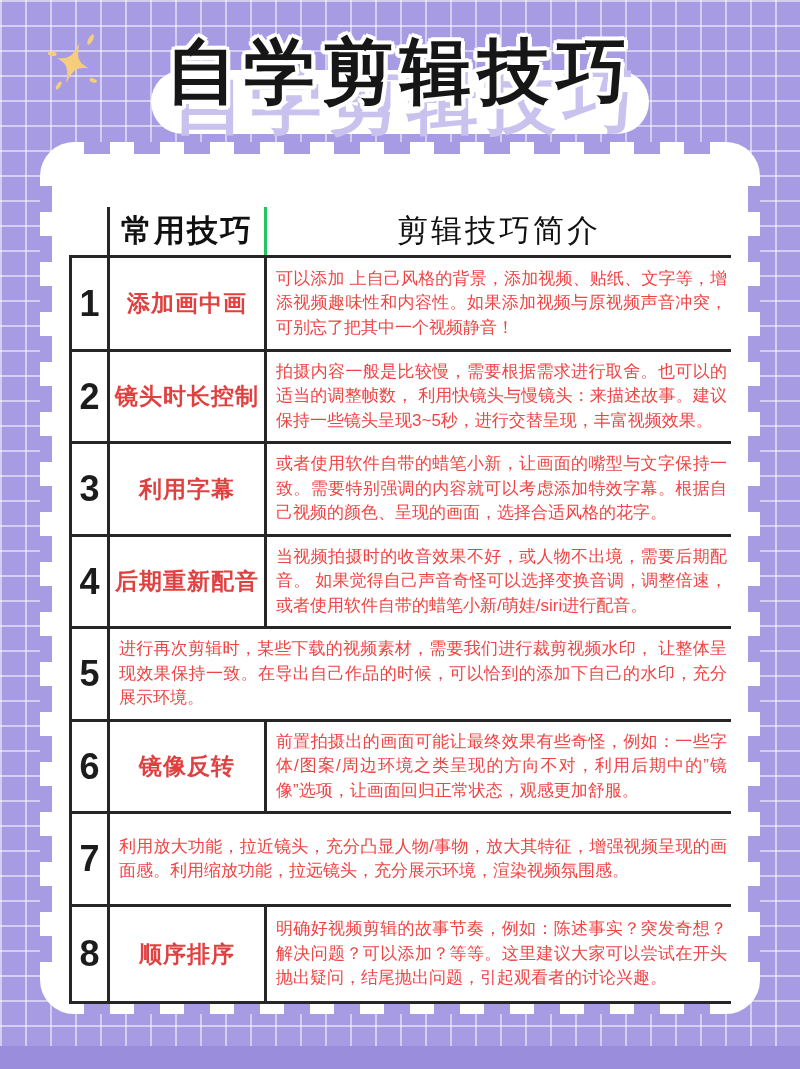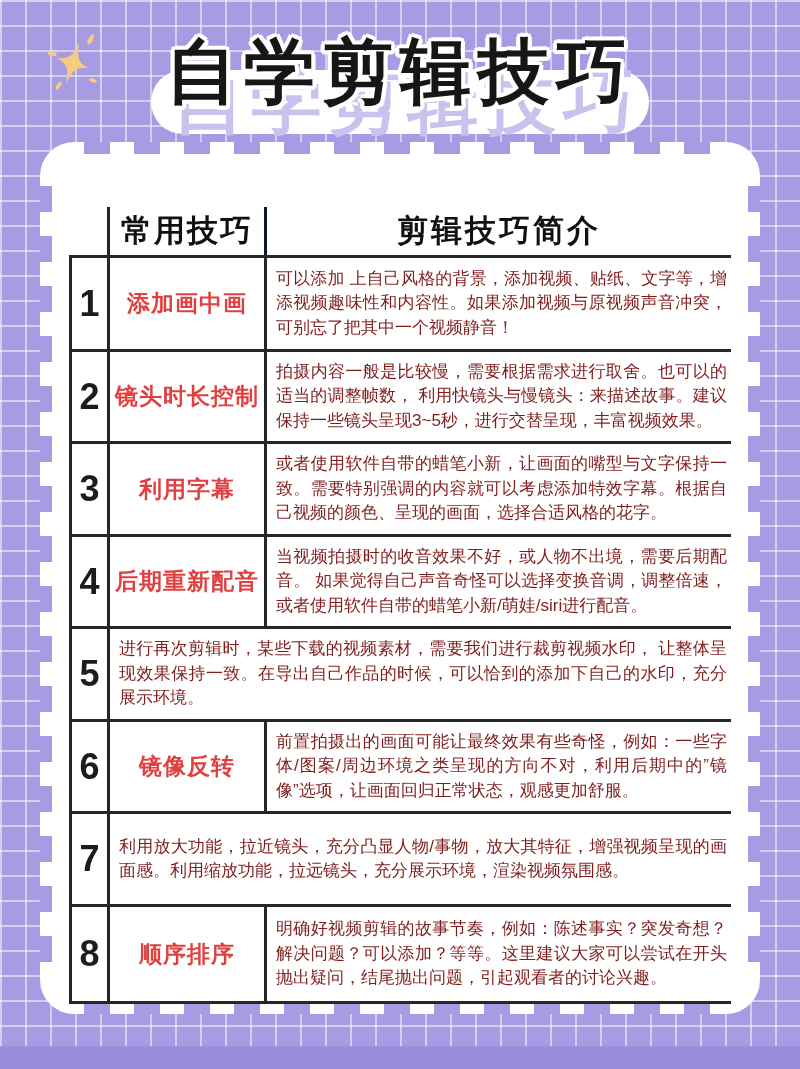--- a/index.html
+++ b/index.html
@@ -67,25 +67,25 @@
   .trow.body:nth-child(8){height:93px;}
   .trow.body:nth-child(9){height:97px;}
   .cell{box-sizing:border-box;display:flex;align-items:center;justify-content:center;}
   .c-blank{width:38px;}
   .c-num{width:38px;border-left:3px solid #262626;
     font-size:36px;font-weight:800;color:#1c1c1c;}
   .c-label{width:157px;border-left:3px solid #262626;
     font-size:23px;font-weight:800;color:#e04040;text-align:right;letter-spacing:1px;}
   .c-desc{flex:1;border-left:3px solid #262626;justify-content:flex-start;
     padding:6px 4px 6px 9px;
-    font-size:17px;line-height:24.5px;color:#7f1d1d;font-weight:500;text-align:justify;}
+    font-size:17px;line-height:24.5px;color:#ef4444;font-weight:500;text-align:justify;}
   .c-label-h{width:157px;border-left:3px solid #262626;
     font-size:31px;font-weight:900;color:#111;letter-spacing:2px;}
-  .c-desc-h{flex:1;border-left:3px solid #0f172a;
-    font-size:31px;font-weight:700;color:#111;letter-spacing:3px;}
+  .c-desc-h{flex:1;border-left:3px solid #22c55e;
+    font-size:31px;font-weight:400;color:#111;letter-spacing:3px;}
 </style>
 </head>
 <body>
 
 <div class="poster">
 
   <svg class="sparkle" viewBox="0 0 100 100" aria-hidden="true">
     <g fill="#f5cd7c">
       <path transform="rotate(18 48 55)" d="M48 22 C52 47 56 51 74 55 C56 59 52 63 48 88 C44 63 40 59 22 55 C40 51 44 47 48 22 Z"></path>
       <ellipse cx="76" cy="18" rx="3.5" ry="9" transform="rotate(28 76 18)"></ellipse>

